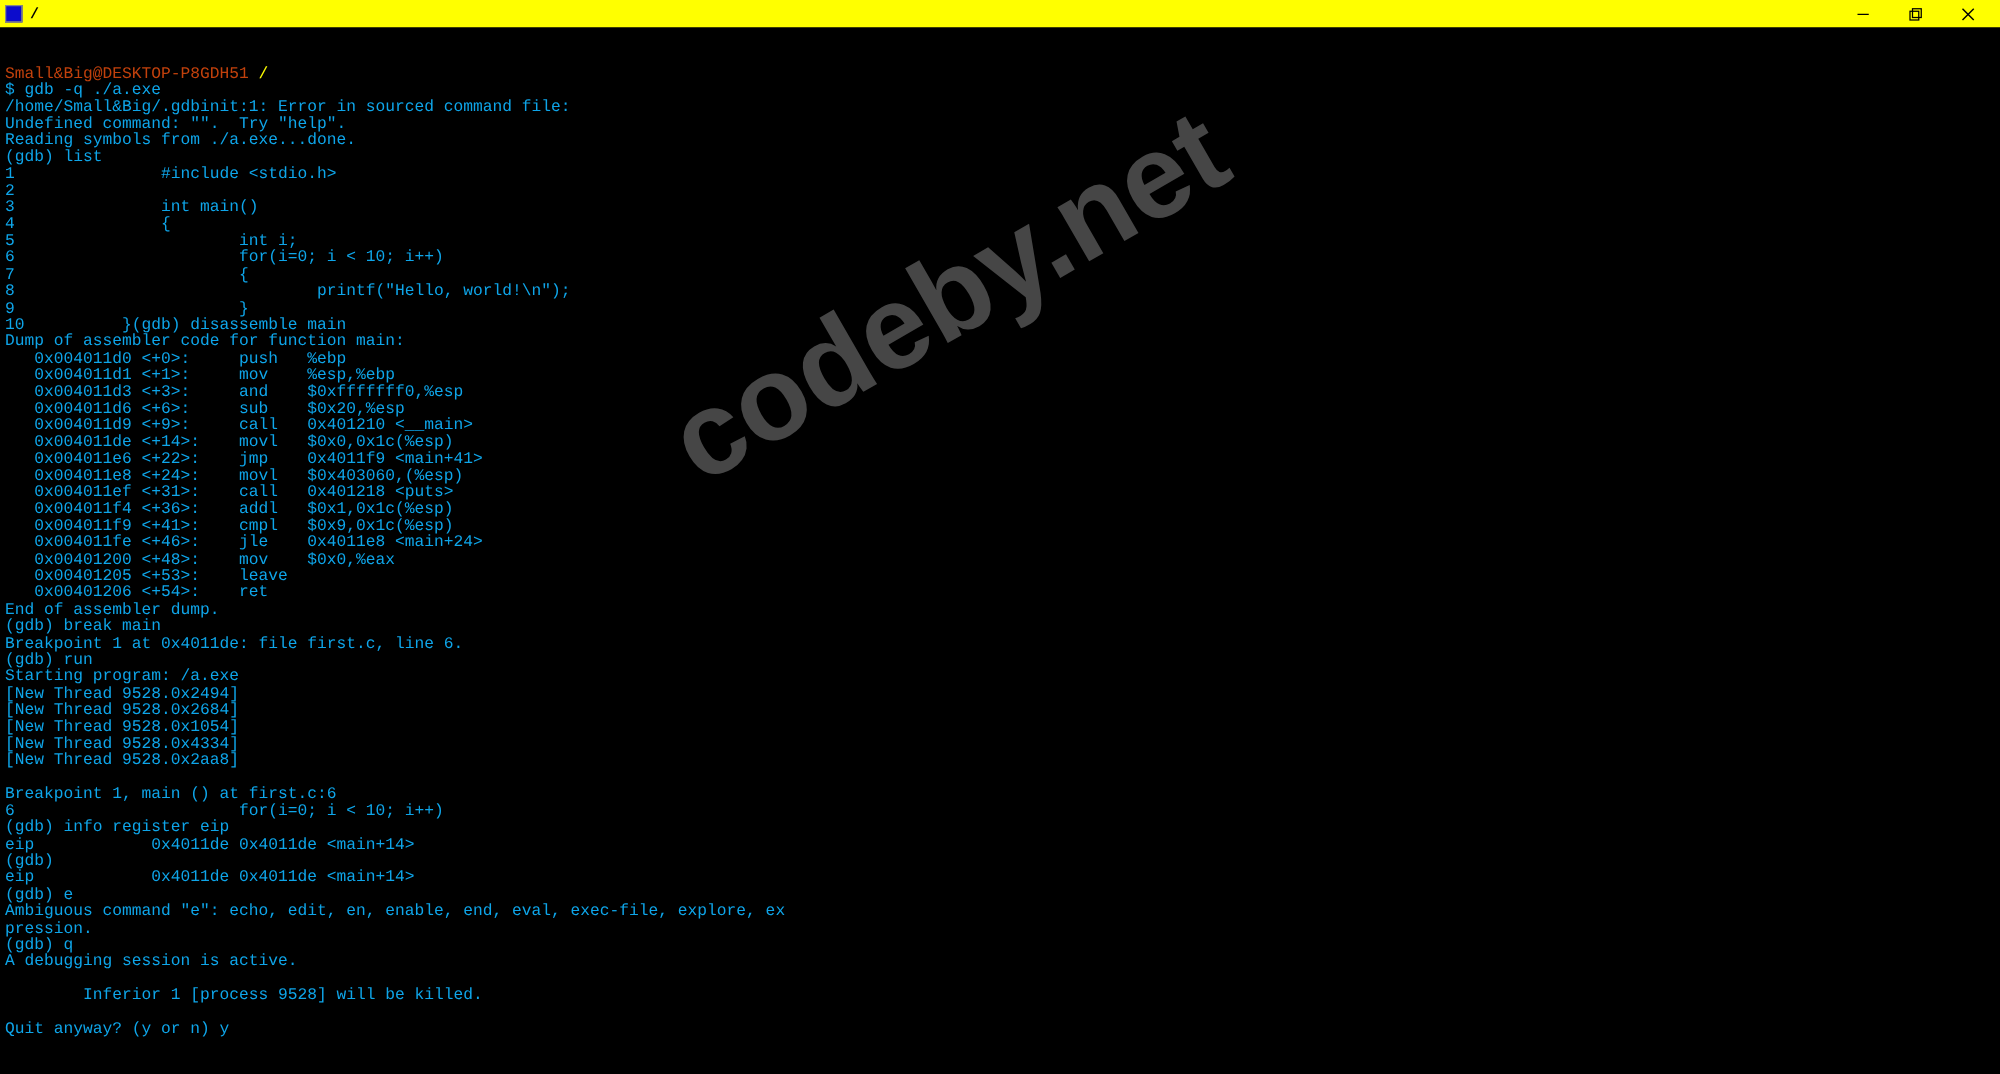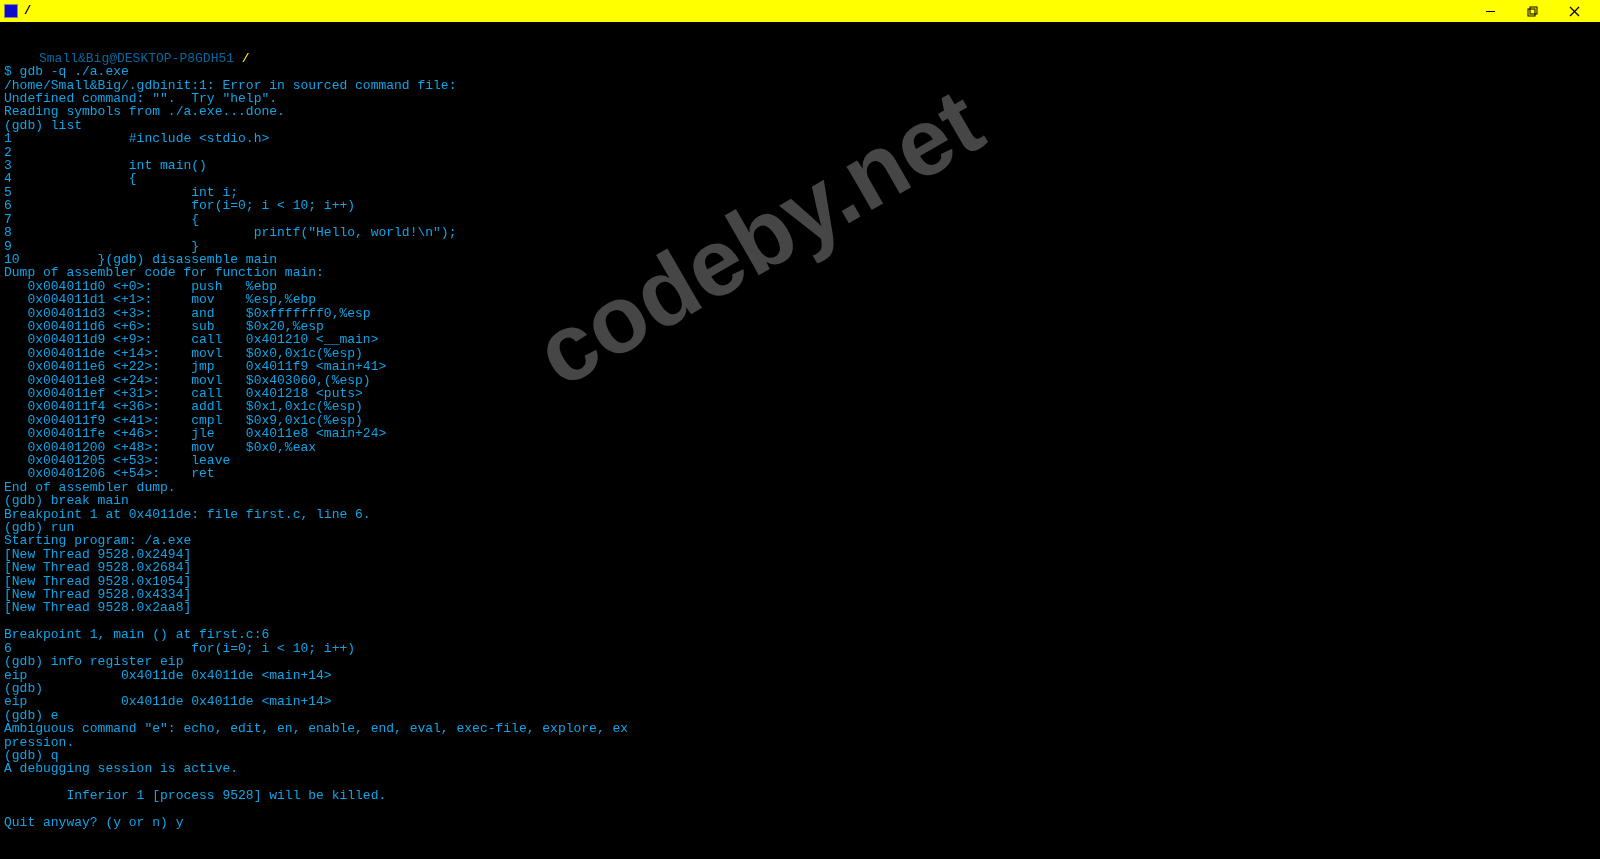--- a/index.html
+++ b/index.html
@@ -56,22 +56,21 @@
     .terminal-area {
       background: #000;
       height: calc(100% - 22px);
       overflow-y: auto;
       padding: 3px 4px;
       line-height: 13.4px;
       white-space: pre;
       position: relative;
     }
     .prompt-line .user {
-      color: #0369a1;
-      margin-left: 35px;
+      color: #c2410c;
     }
     .prompt-line .cwd {
       color: #ffff00;
     }
     .line {
       color: #0ea5e9;
     }
     .watermark {
       position: absolute;
       top: 25%;

